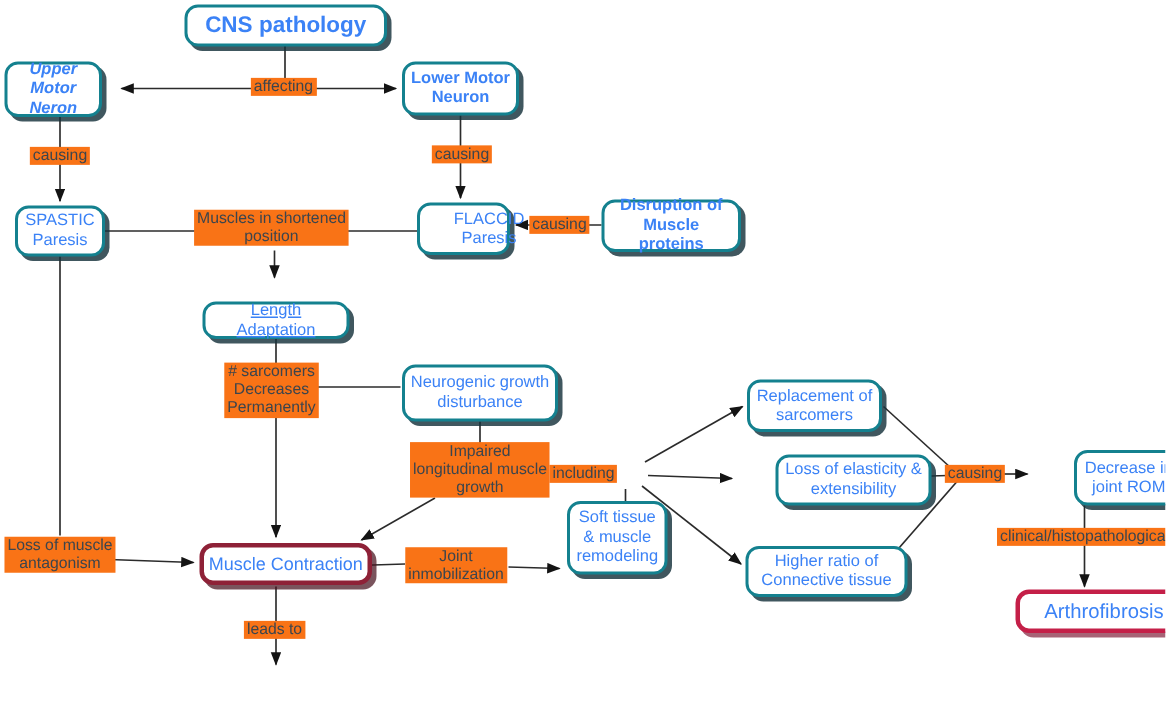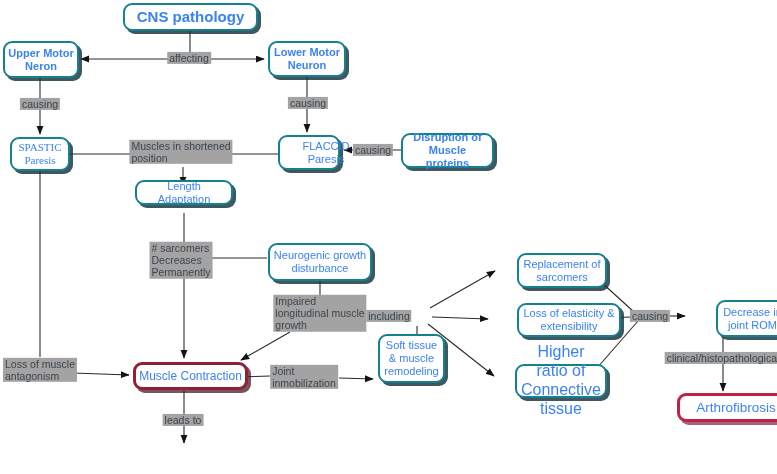--- a/index.html
+++ b/index.html
@@ -14,22 +14,22 @@
     text-align:center;white-space:pre-line;
     background:#fff;border:2.5px solid #14818f;border-radius:9px;
     color:#3b82f6;font-size:11px;line-height:1.18;padding:1px 3px;
     box-shadow:3px 3px 0 rgba(22,50,60,0.82);
   }
   .node.bold{font-weight:bold;}
   .node.maroon{border-color:#8e2137;border-width:3px;box-shadow:3px 3px 0 rgba(70,18,30,0.72);}
   .node.crimson{border-color:#c41f48;border-width:3px;box-shadow:3px 3px 0 rgba(120,15,45,0.65);}
   .elabel{
     position:absolute;transform:translate(-50%,-50%);
-    background:#a3a3a3;color:#3c454d;font-size:10.5px;line-height:1.16;
-    text-align:left;white-space:pre-line;padding:0 2px;
+    background:#f97316;color:#3c454d;font-size:10.5px;line-height:1.16;
+    text-align:center;white-space:pre-line;padding:0 2px;
   }
 </style>
 </head>
 <body>
 
 <div id="canvas">
 
   <svg id="edges" viewBox="0 0 777 474" xmlns="http://www.w3.org/2000/svg">
     <defs>
       <marker id="arr" markerWidth="10" markerHeight="8" refX="8.2" refY="3.5" orient="auto" markerUnits="userSpaceOnUse">
@@ -83,38 +83,38 @@
       <span class="elabel" style="left: 650px; top: 316px;">causing</span>
       <span class="elabel" style="left: 723px; top: 358px;">clinical/histopathological</span>
       <span class="elabel" style="left: 40px; top: 370px;">Loss of muscle
 antagonism</span>
       <span class="elabel" style="left: 304px; top: 377px;">Joint
 inmobilization</span>
       <span class="elabel" style="left: 183px; top: 420px;">leads to</span>
     </div>
   <div id="nodes-layer">
       <div class="node teal bold" style="left: 123px; top: 3px; width: 135px; height: 28px; font-size: 15px;">CNS pathology</div>
-      <div class="node teal bold" style="left: 3px; top: 41px; width: 76px; height: 37px; font-size: 11px;">Upper Motor
+      <div class="node teal bold" style="left: 3px; top: 41px; width: 65px; height: 37px; font-size: 11px; font-style: italic;">Upper Motor
 Neron</div>
       <div class="node teal bold" style="left: 268px; top: 41px; width: 78px; height: 36px; font-size: 11px;">Lower Motor
 Neuron</div>
-      <div class="node teal" style="left: 10px; top: 137px; width: 60px; height: 34px; font-size: 11px; font-family: Liberation Serif, serif;">SPASTIC
+      <div class="node teal" style="left: 10px; top: 137px; width: 60px; height: 34px; font-size: 11px;">SPASTIC
 Paresis</div>
       <div class="node teal" style="left: 278px; top: 135px; width: 62px; height: 35px; font-size: 11px; padding-left: 37px;">FLACCID
 Paresis</div>
       <div class="node teal bold" style="left: 401px; top: 133px; width: 93px; height: 35px; font-size: 11px;">Disruption of
 Muscle proteins</div>
-      <div class="node teal" style="left: 135px; top: 180px; width: 98px; height: 25px; font-size: 11px;">Length Adaptation</div>
+      <div class="node teal" style="left: 135px; top: 201px; width: 98px; height: 25px; font-size: 11px; text-decoration: underline;">Length Adaptation</div>
       <div class="node teal" style="left: 268px; top: 243px; width: 104px; height: 38px; font-size: 11px;">Neurogenic growth
 disturbance</div>
-      <div class="node teal" style="left: 498px; top: 253px; width: 90px; height: 35px; font-size: 11px; margin-left: 19px;">Replacement of
+      <div class="node teal" style="left: 498px; top: 253px; width: 90px; height: 35px; font-size: 11px;">Replacement of
 sarcomers</div>
       <div class="node teal" style="left: 493px; top: 303px; width: 104px; height: 34px; font-size: 11px; margin-left: 24px;">Loss of elasticity &amp;
 extensibility</div>
-      <div class="node teal" style="left: 515px; top: 364px; width: 92px; height: 34px; font-size: 16px;">Higher ratio of
+      <div class="node teal" style="left: 497px; top: 364px; width: 108px; height: 34px; font-size: 11px;">Higher ratio of
 Connective tissue</div>
       <div class="node teal" style="left: 716px; top: 300px; width: 73px; height: 37px; font-size: 11px;">Decrease in
 joint ROM</div>
       <div class="node teal" style="left: 378px; top: 334px; width: 67px; height: 49px; font-size: 11px;">Soft tissue
 &amp; muscle
 remodeling</div>
       <div class="node maroon" style="left: 133px; top: 362px; width: 115px; height: 28px; font-size: 12px;">Muscle Contraction</div>
       <div class="node teal" style="left: 140px; top: 446px; width: 93px; height: 26px; font-size: 12px; margin-top: 30px;">Bone deformation</div>
       <div class="node crimson" style="left: 677px; top: 393px; width: 118px; height: 29px; font-size: 13.5px;">Arthrofibrosis</div>
     </div>

